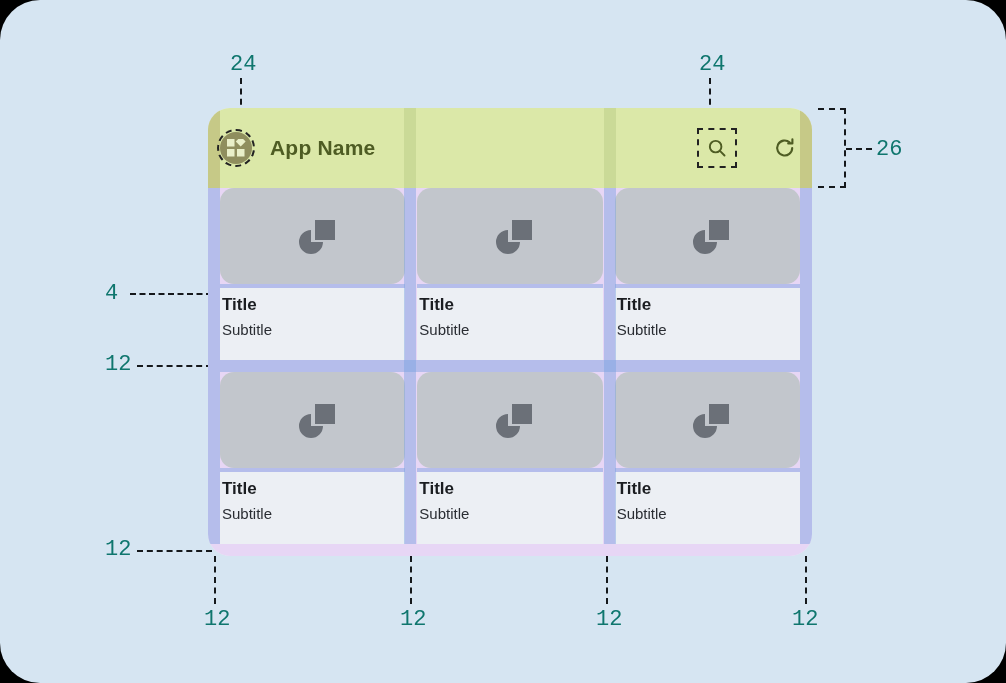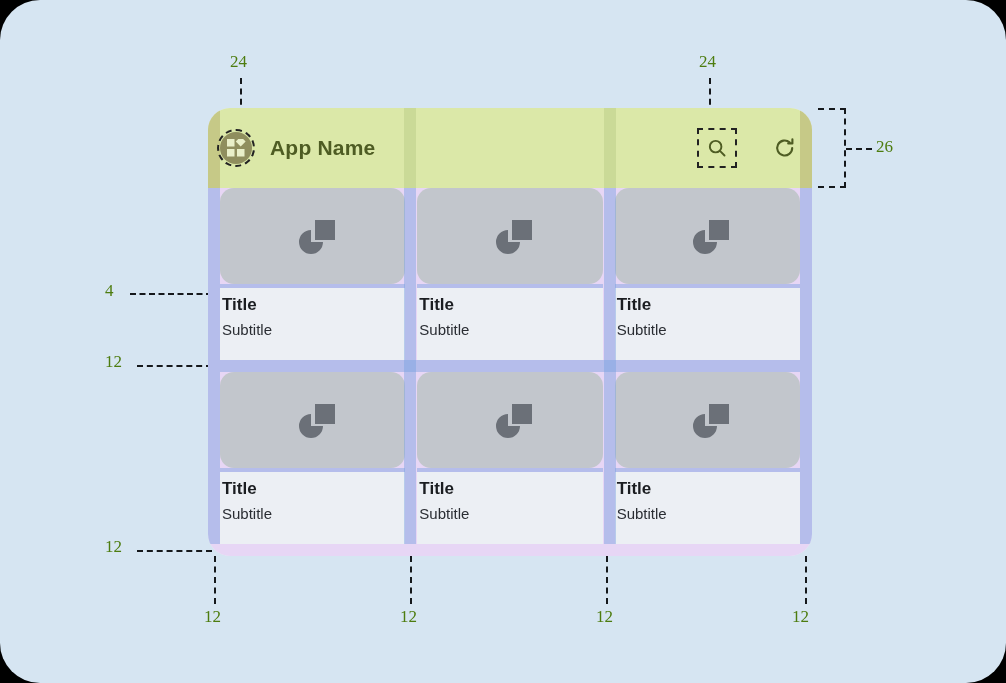--- a/index.html
+++ b/index.html
@@ -149,23 +149,23 @@
   .sp-h {
     position: absolute;
     left: 12px; width: 580px; height: 12px;
     background: rgba(120,160,225,0.45);
     z-index: 3;
   }
 
   
   .ann-label {
     position: absolute;
-    font-size: 17px;
-    color: #4d7c0f;
-    font-family: Liberation Serif, serif;
+    font-size: 22px;
+    color: #0f766e;
+    font-family: Liberation Mono, monospace;
     white-space: nowrap;
   }
   .lead-v {
     position: absolute;
     width: 0;
     border-left: 2px dashed #15181c;
   }
   .lead-h {
     position: absolute;
     height: 0;

